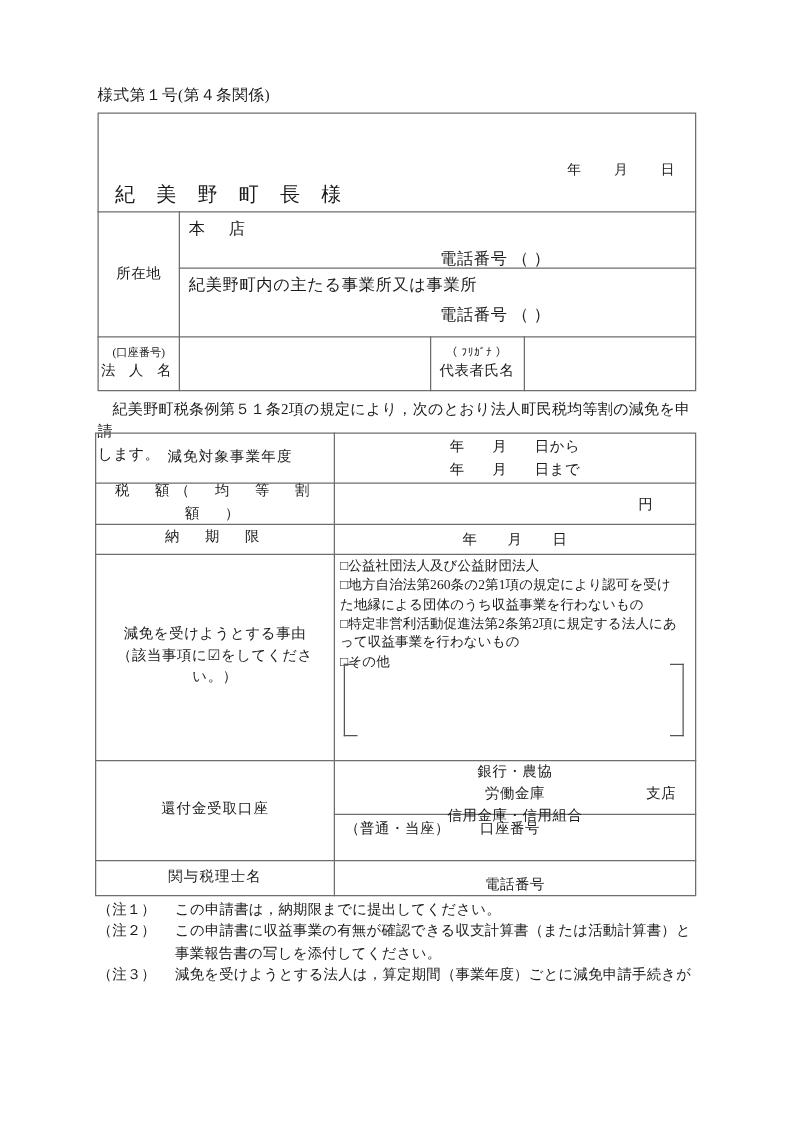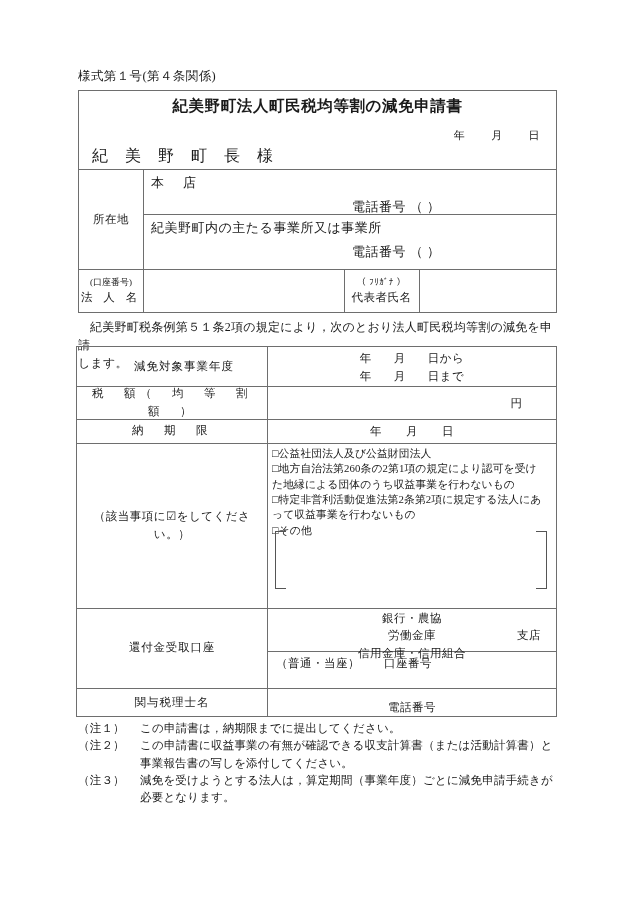--- a/index.html
+++ b/index.html
@@ -276,21 +276,20 @@
   <div class="frame" id="upper-table"></div>
 
   <div class="hline" style="left:78px;  top:169px; width:479px;"></div>
   <div class="hline" style="left:143px; top:214px; width:414px;"></div>
   <div class="hline" style="left:78px;  top:269px; width:479px;"></div>
 
   <div class="vline" style="left:143px; top:169px; height:144px;"></div>
   <div class="vline" style="left:344px; top:269px; height:44px;"></div>
   <div class="vline" style="left:419px; top:269px; height:44px;"></div>
 
-  <div class="doc-title">紀美野町法人町民税均等割の減免申請書</div>
 
   <div class="date-line-top">
     <span class="yy">年</span><span class="mm">月</span><span class="dd">日</span>
   </div>
 
   <div class="mayor-line">紀 美 野 町 長 様</div>
 
   <div class="cell-label" id="label-shozaichi">所在地</div>
   <div class="cell-text" id="honten-text">本　店</div>
   <div class="cell-text" id="tel1-text">電話番号 （                                    ）</div>
@@ -330,20 +329,21 @@
     <div><span class="yy">年</span><span class="mm">月</span><span>日まで</span></div>
   </div>
 
   <div class="row-label" id="label-zeigaku">税　額（　均　等　割　額　）</div>
   <div id="yen-text">円</div>
 
   <div class="row-label" id="label-nouki">納　期　限</div>
   <div id="nouki-date"><span class="yy">年</span><span class="mm">月</span><span>日</span></div>
 
   <div class="row-label" id="label-jiyuu">
+    <div>減免を受けようとする事由</div>
     <div>（該当事項に☑をしてください。）</div>
   </div>
 
   <div class="reasons">
     <ul>
       <li>□公益社団法人及び公益財団法人</li>
       <li>□地方自治法第260条の2第1項の規定により認可を受け</li>
       <li>た地縁による団体のうち収益事業を行わないもの</li>
       <li>□特定非営利活動促進法第2条第2項に規定する法人にあ</li>
       <li>って収益事業を行わないもの</li>
@@ -382,18 +382,17 @@
       <div class="note-tag">（注２）</div>
       <div class="note-body">
         <span class="nl">この申請書に収益事業の有無が確認できる収支計算書（または活動計算書）と</span>
         <span class="nl">事業報告書の写しを添付してください。</span>
       </div>
     </div>
     <div class="note-row">
       <div class="note-tag">（注３）</div>
       <div class="note-body">
         <span class="nl">減免を受けようとする法人は，算定期間（事業年度）ごとに減免申請手続きが</span>
-        <span class="nl">必要となります。</span>
       </div>
     </div>
   </div>
 
 </div>
 
 </body></html>

